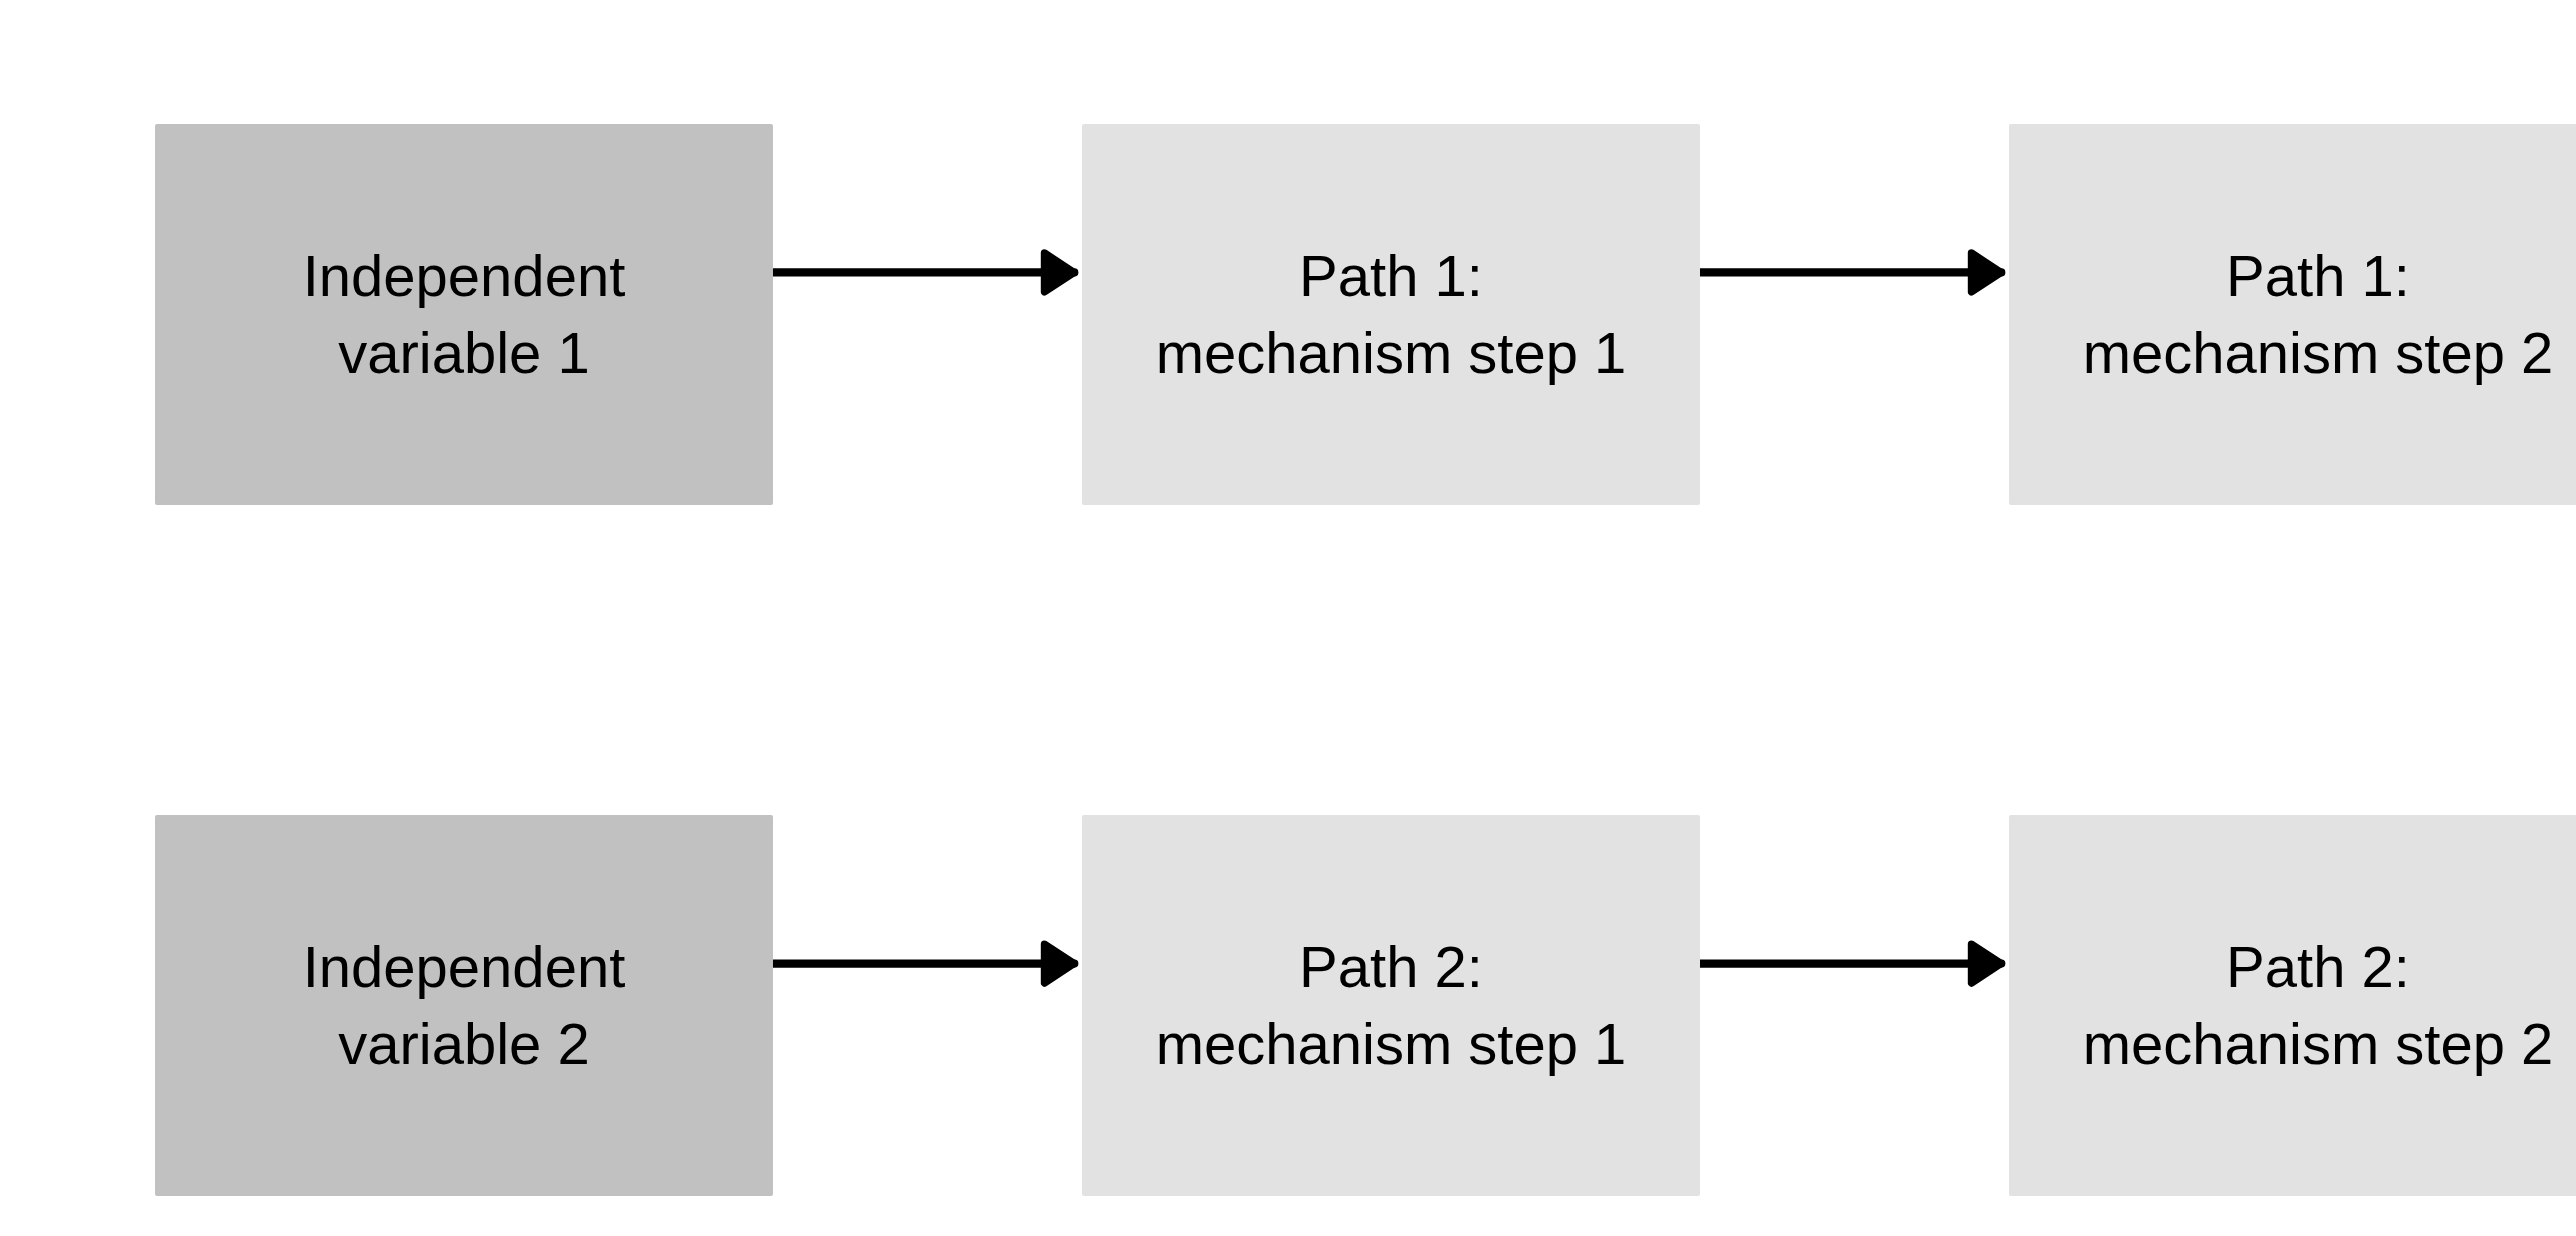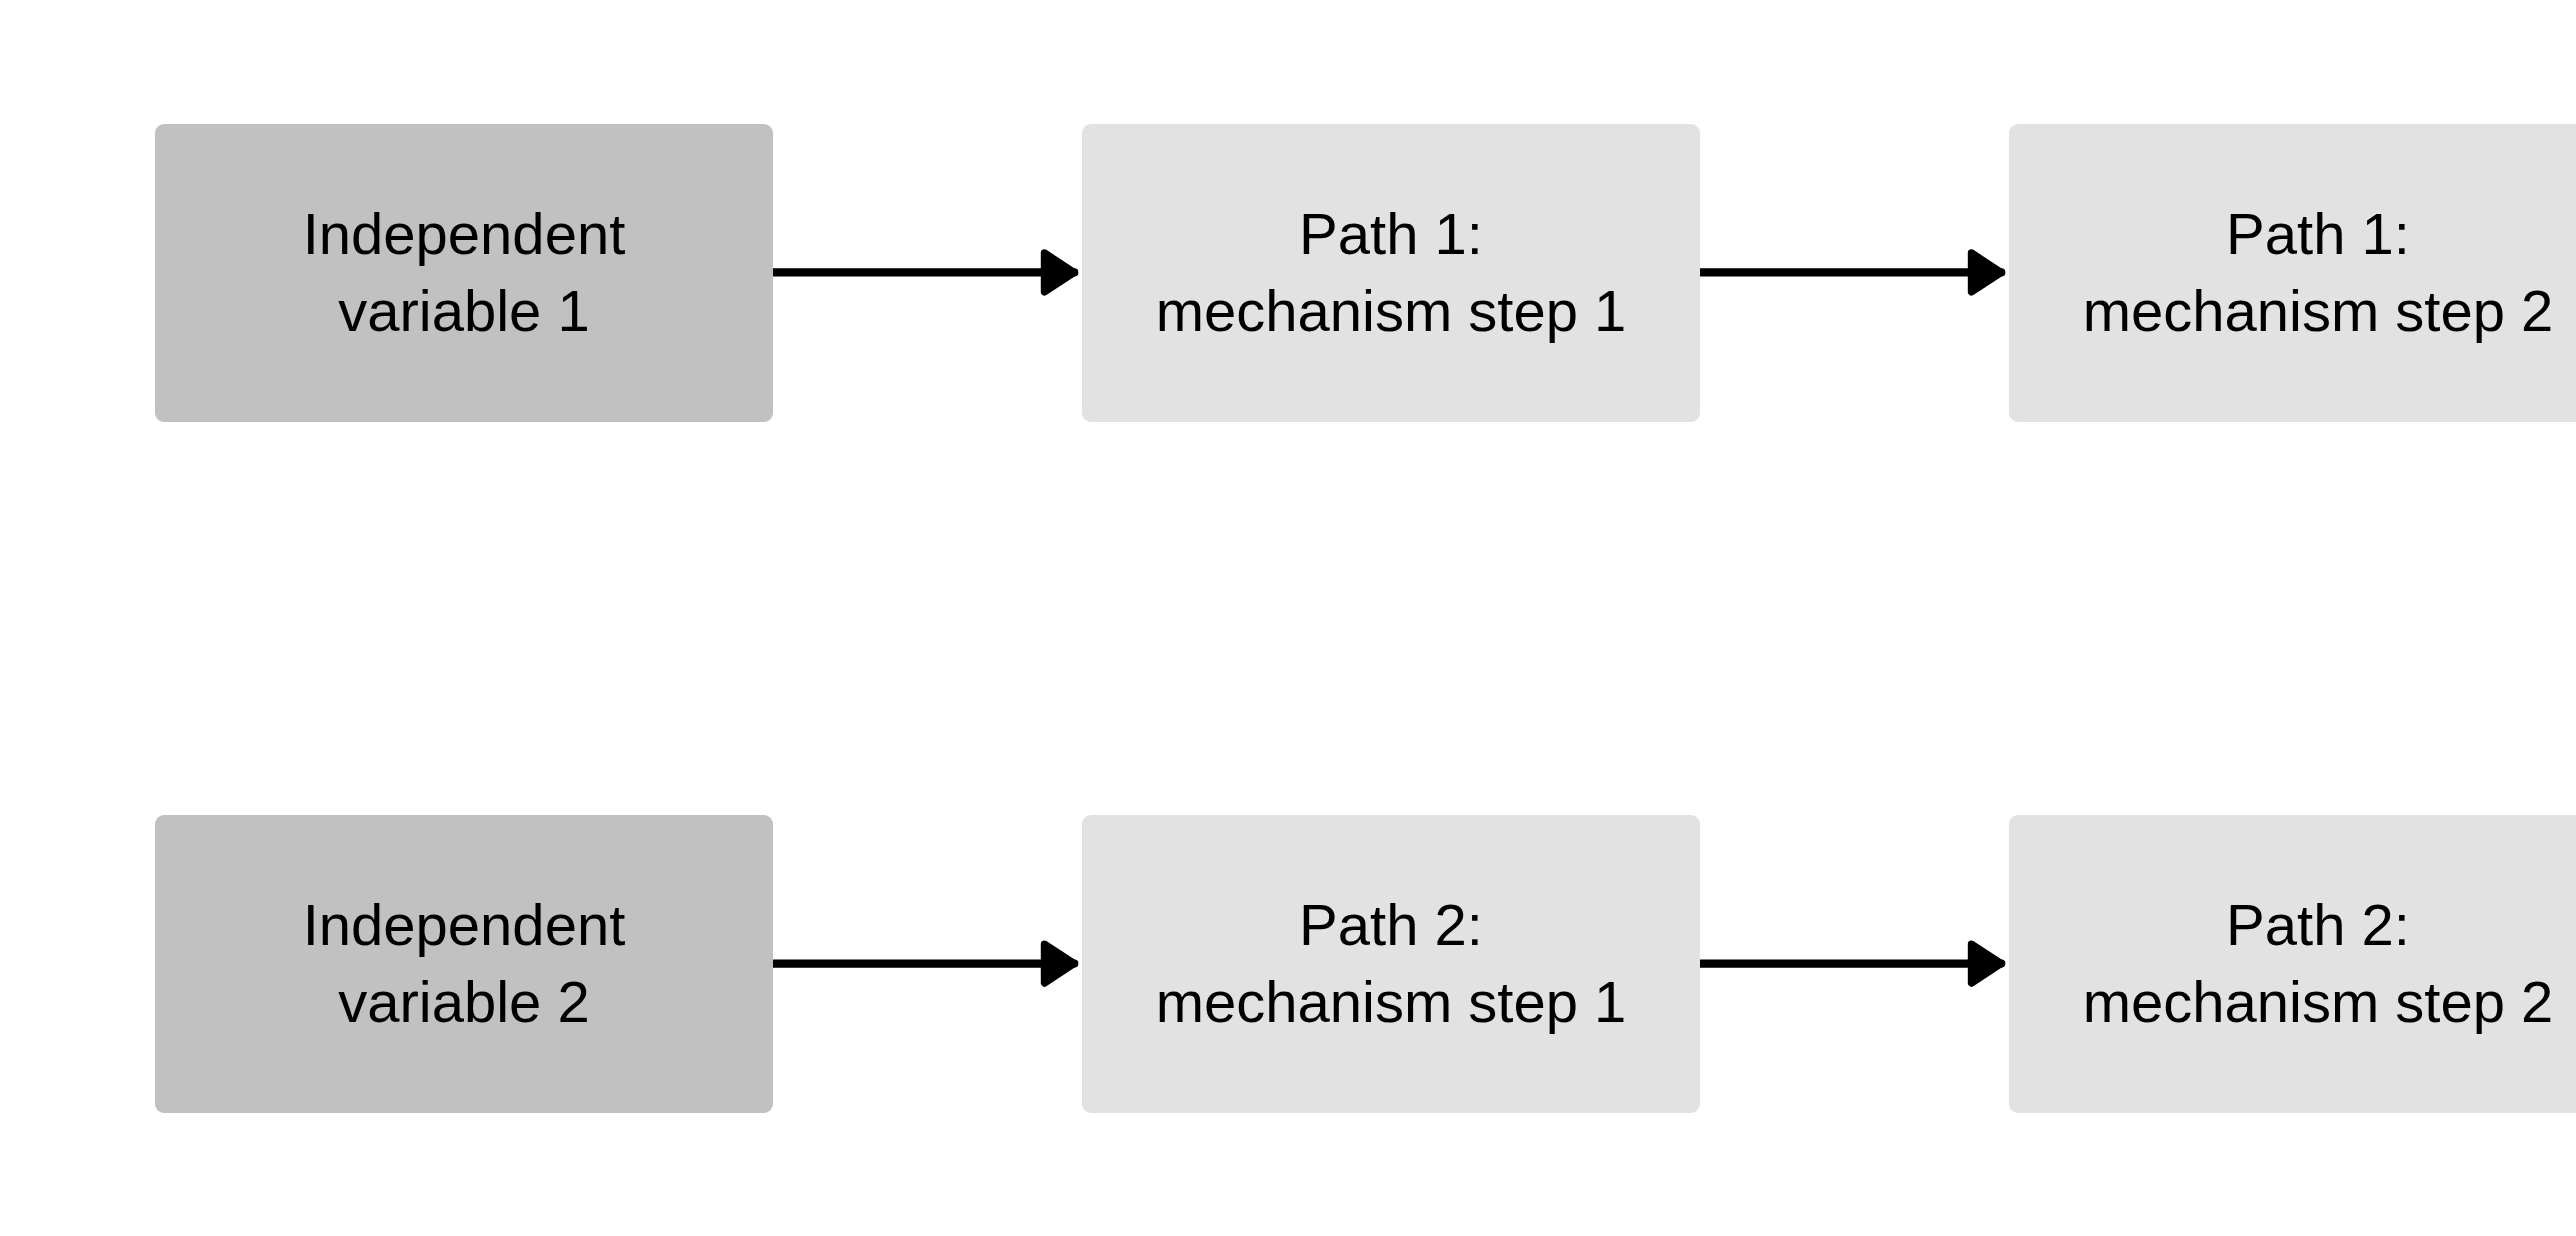--- a/index.html
+++ b/index.html
@@ -19,22 +19,22 @@
     position: absolute;
     left: 0;
     top: 0;
     width: 3709px;
     height: 1236px;
     pointer-events: none;
   }
   .node {
     position: absolute;
     width: 618px;
-    height: 298px;
-    border-radius: 9px;
+    height: 381px;
+    border-radius: 2px;
     display: flex;
     align-items: center;
     justify-content: center;
     text-align: center;
     font-size: 58px;
     line-height: 1.32;
     color: #000000;
     white-space: pre-line;
   }
   #node-iv1  { left: 155px;  top: 124px;  }

